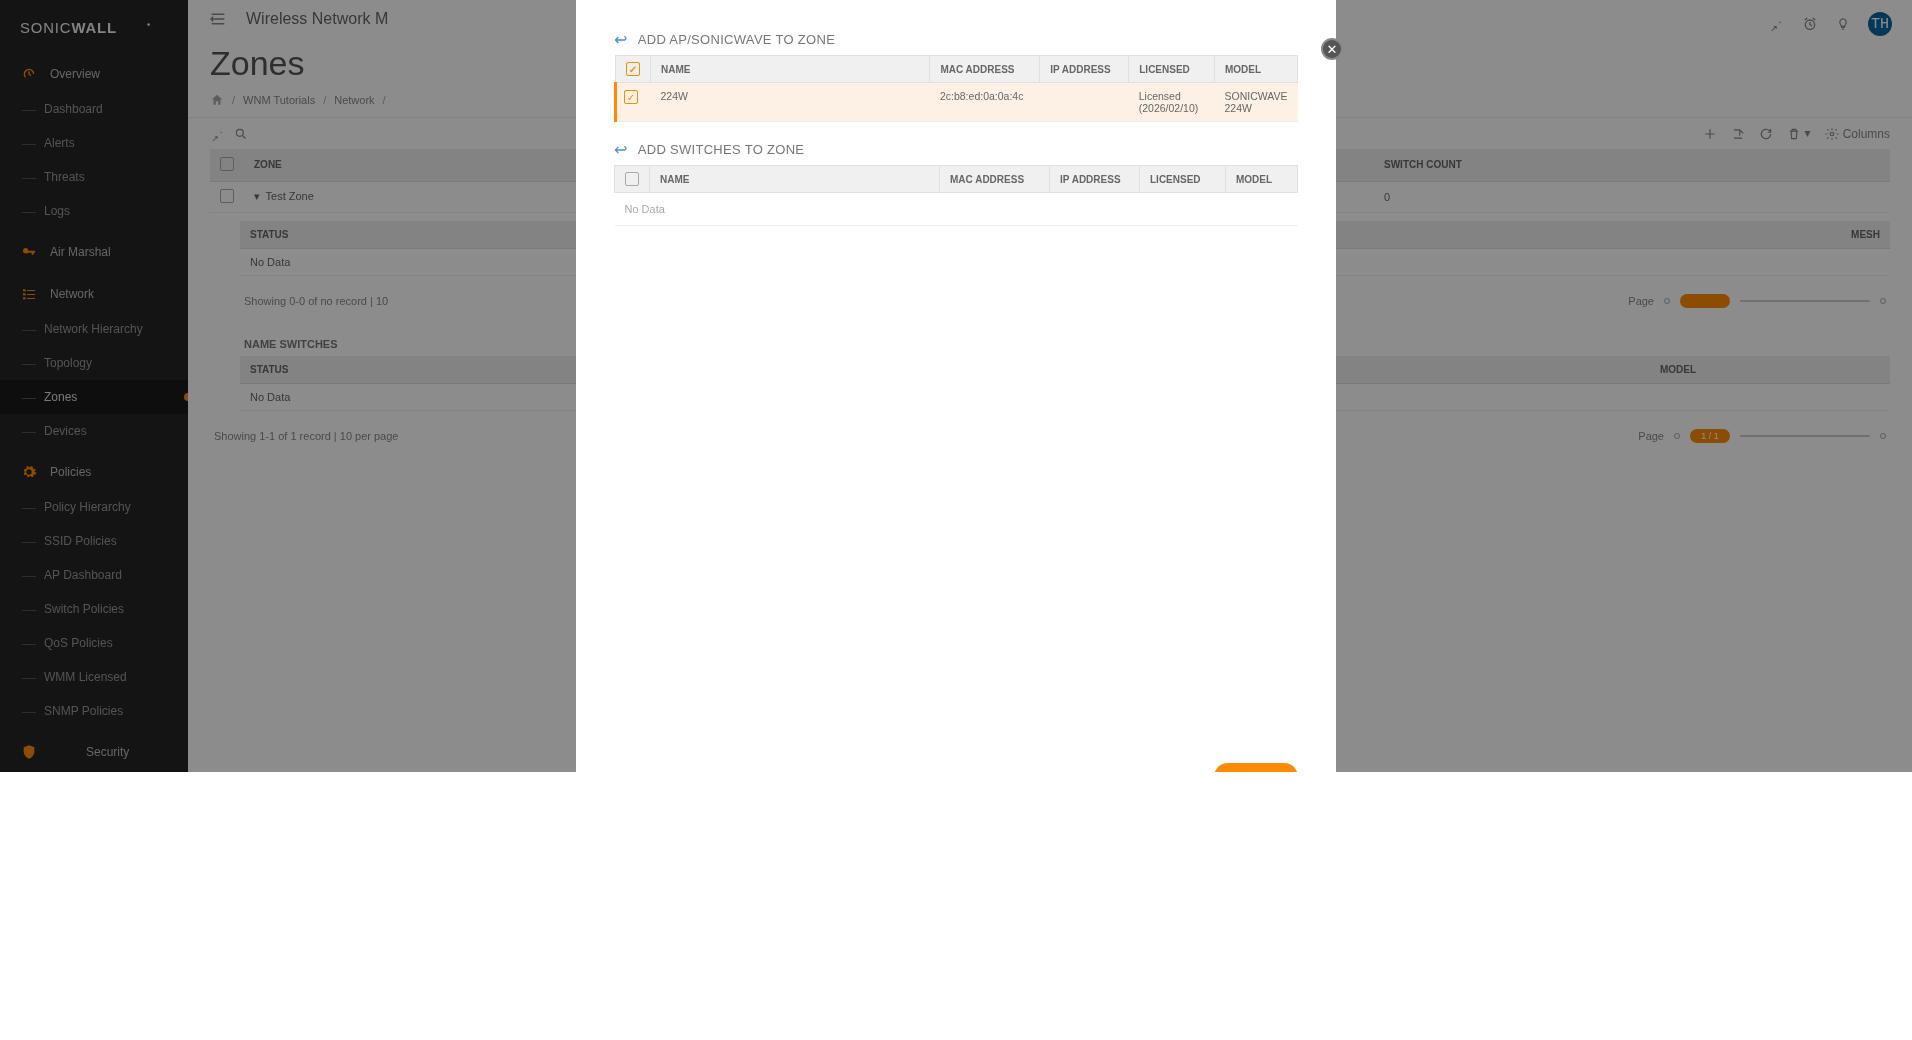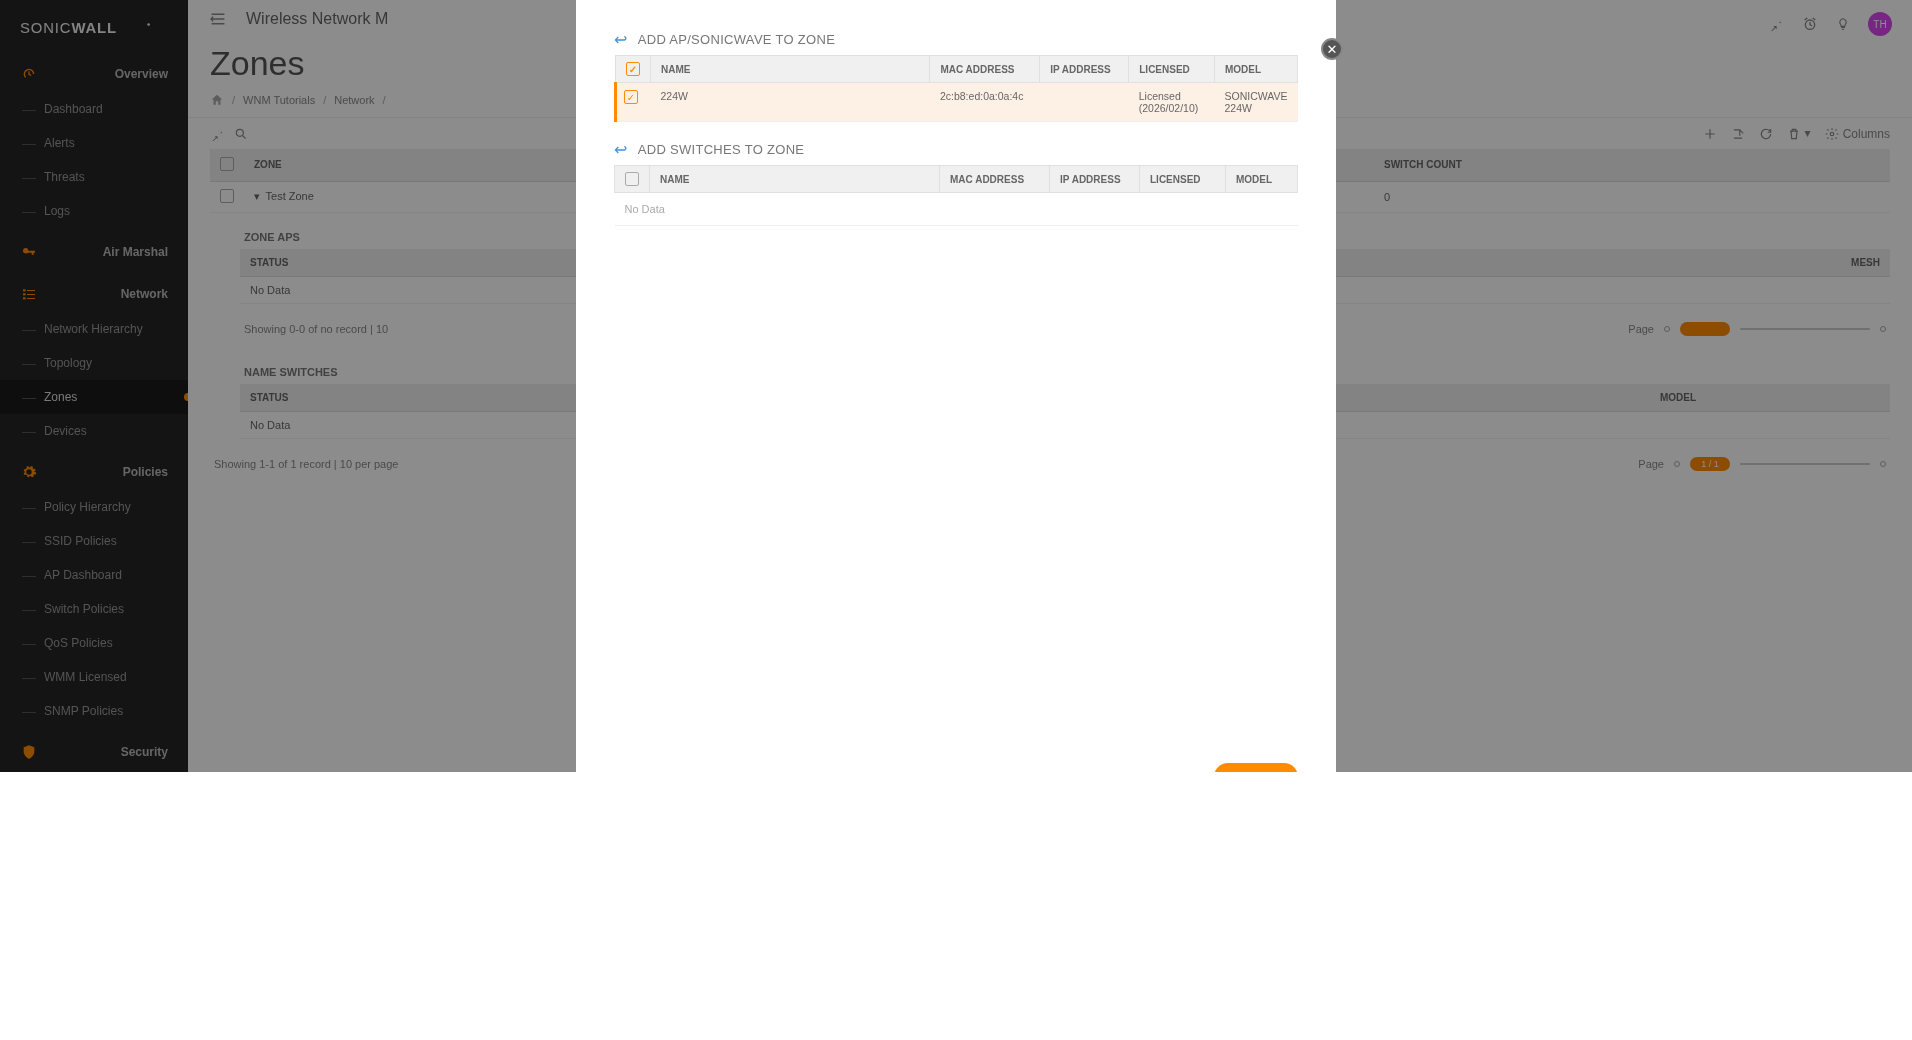--- a/index.html
+++ b/index.html
@@ -5,35 +5,35 @@
 * { box-sizing: border-box; margin: 0; padding: 0; }
 body { font-family: Arial, sans-serif; font-size: 12px; color: #555; background: #fff; overflow: hidden; }
 .app { display: flex; width: 1912px; height: 772px; position: relative; }
 
 
 .sidebar { width: 188px; background: #252525; color: #999; display: flex; flex-direction: column; flex-shrink: 0; }
 .logo { padding: 18px 20px; }
 .logo svg { height: 20px; }
 .nav-section-label { font-size: 10px; color: #777; padding: 8px 20px 4px; letter-spacing: 0.5px; }
 .nav-item { display: flex; align-items: center; padding: 9px 20px; color: #999; cursor: pointer; font-size: 12px; position: relative; }
-.nav-item.parent { color: #bbb; font-weight: 700; justify-content: space-between; }
+.nav-item.parent { color: #bbb; font-weight: 400; }
 .nav-item.parent .icon { width: 18px; height: 18px; margin-right: 12px; display: inline-flex; align-items: center; justify-content: center; }
 .nav-item.child .icon { width: 10px; margin-right: 12px; margin-left: 2px; font-size: 14px; color: #555; }
 .nav-item.active { background: #1a1a1a; color: #ddd; }
 .nav-item.active-dot::after { content: ''; position: absolute; right: -4px; top: 50%; transform: translateY(-50%); width: 8px; height: 8px; background: #ff8c00; border-radius: 50%; }
 .icon-overview { fill: #ff8c00; }
 
 
 .main { flex: 1; background: #fff; display: flex; flex-direction: column; position: relative; }
 .top-bar { display: flex; align-items: center; padding: 10px 22px 6px; gap: 8px; }
 .hamburger { margin-right: 12px; cursor: pointer; color: #999; }
 .app-title { font-size: 16px; font-weight: 500; color: #666; }
 .top-right { position: absolute; right: 20px; top: 12px; display: flex; align-items: center; gap: 18px; }
 .top-icon { color: #888; cursor: pointer; }
-.avatar { width: 24px; height: 24px; background: #d946ef; color: #fff; border-radius: 50%; display: flex; align-items: center; justify-content: center; font-size: 10px; }
+.avatar { width: 24px; height: 24px; background: #0369a1; color: #fff; border-radius: 50%; display: flex; align-items: center; justify-content: center; font-size: 15px; font-family: Liberation Mono, monospace; }
 
 .page-title { font-size: 34px; font-weight: 400; color: #555; padding: 10px 22px 6px; }
 .breadcrumb { display: flex; align-items: center; gap: 8px; padding: 4px 22px 10px; font-size: 11px; color: #888; border-bottom: 1px solid #eee; }
 .breadcrumb .sep { color: #aaa; }
 
 .toolbar { display: flex; align-items: center; padding: 8px 22px; }
 .toolbar-left { display: flex; gap: 10px; color: #888; }
 .toolbar-right { margin-left: auto; display: flex; gap: 14px; align-items: center; color: #888; }
 .toolbar-right .btn { display: flex; align-items: center; gap: 4px; cursor: pointer; }
 
@@ -178,21 +178,21 @@
       </div>
     <div class="nav-item child">
         <span class="icon">—</span>
         <span>WMM Licensed</span>
       </div>
     <div class="nav-item child">
         <span class="icon">—</span>
         <span>SNMP Policies</span>
       </div>
 
-    <div class="nav-item parent" style="margin-top:6px;">
+    <div class="nav-item parent" style="margin-top:6px;gap:36px;">
       <span class="icon">
         <svg width="16" height="16" viewBox="0 0 24 24" fill="#ff8c00">
             <path d="M12 2l8 3v6c0 5-3.4 9.7-8 11-4.6-1.3-8-6-8-11V5l8-3z"></path>
           </svg>
       </span>
       <span>Security</span>
     </div>
 
     <div class="nav-section-label">ADMIN</div>
 
@@ -301,21 +301,20 @@
           <tr>
             <td><span class="checkbox"></span></td>
             <td><span style="margin-right:6px;">▾</span><span>Test Zone</span></td>
             <td>0</td>
             <td>0</td>
           </tr>
         </tbody>
       </table>
 
       <div style="padding-left:30px;">
-        <div class="sub-header">ZONE APS</div>
         <table class="data-table">
           <thead>
               <tr>
             <th>STATUS</th>
             <th style="width:200px;text-align:right;">MESH</th>
           </tr>
             </thead>
           <tbody>
               <tr>
                 <td colspan="2">No Data</td>

